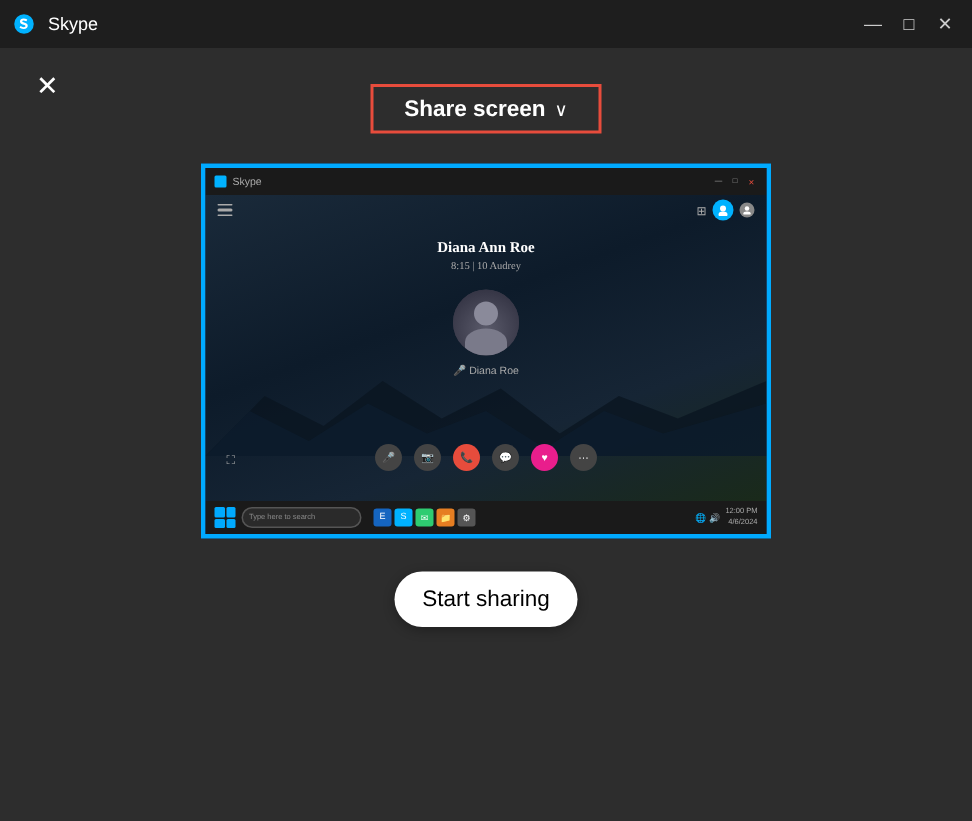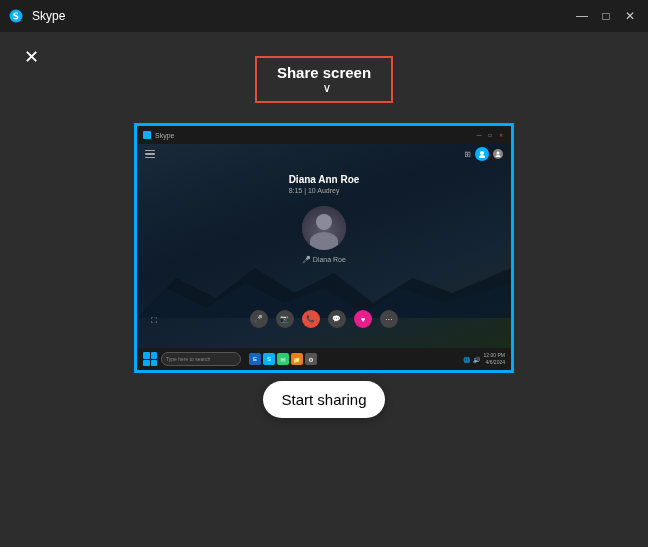--- a/index.html
+++ b/index.html
@@ -85,21 +85,20 @@
     
     .share-screen-header {
       display: flex;
       align-items: center;
       justify-content: center;
       border: 2px solid #e74c3c;
       padding: 6px 20px;
       margin-top: 8px;
       margin-bottom: 20px;
       cursor: pointer;
-      flex-direction: column;
     }
 
     .share-screen-label {
       color: #ffffff;
       font-size: 15px;
       font-weight: 600;
     }
 
     .share-screen-chevron {
       color: #ffffff;
@@ -233,20 +232,22 @@
     }
 
     .grid-icon {
       color: #aaa;
       font-size: 8px;
     }
 
     
     .contact-area {
       margin-top: 10px;
+      text-align: center;
+      font-family: Liberation Serif, serif;
     }
 
     .contact-name {
       color: #ffffff;
       font-size: 10px;
       font-weight: 600;
     }
 
     .contact-sub {
       color: #aaaaaa;
@@ -438,21 +439,21 @@
       align-items: center;
     }
 
     .sys-icon {
       color: #aaa;
       font-size: 6px;
     }
 
     
     .start-sharing-btn {
-      margin-top: 8px;
+      margin-top: 22px;
       background: #ffffff;
       color: #000000;
       border: none;
       border-radius: 24px;
       padding: 10px 18px;
       font-size: 15px;
       font-weight: 500;
       cursor: pointer;
       box-shadow: 0 2px 8px rgba(0,0,0,0.3);
     }

